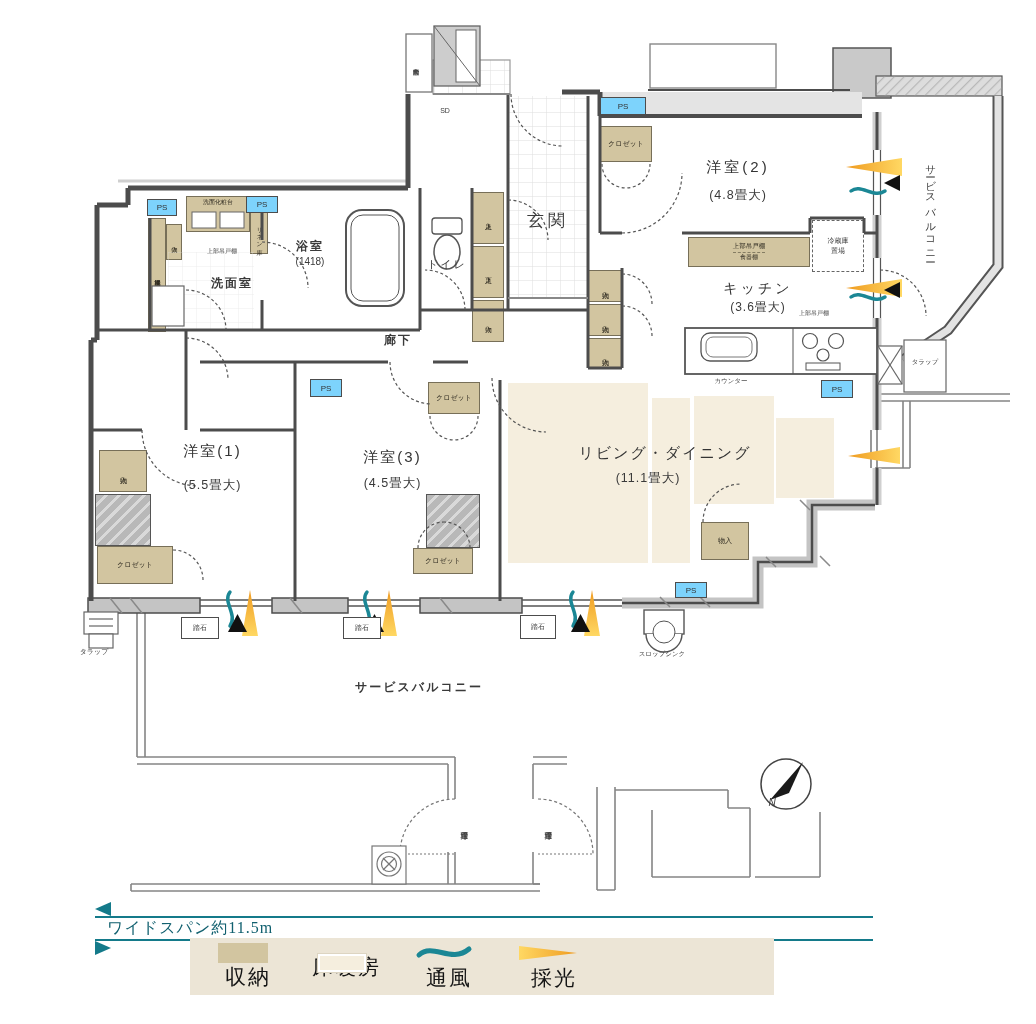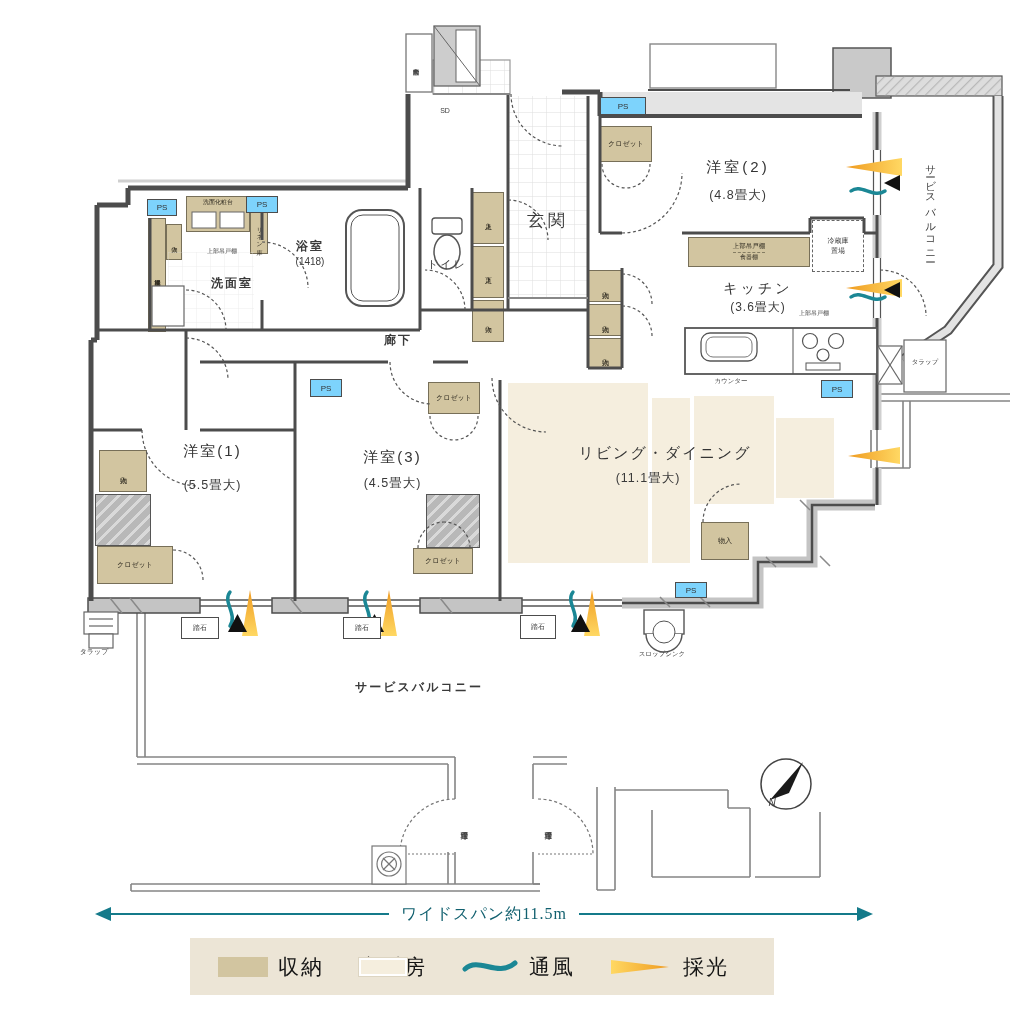--- a/index.html
+++ b/index.html
@@ -20,31 +20,31 @@
         display:flex;align-items:center;justify-content:center;color:#333;}
   .psbox{position:absolute;z-index:2;background:#7dd3fc;border:1.5px solid #4c4c4c;box-sizing:border-box;
         display:flex;align-items:center;justify-content:center;font-size:8px;color:#333;}
   .gblk{position:absolute;z-index:0;background:repeating-linear-gradient(135deg,#b8b8b8 0 6px,#d9d9d9 6px 9px);
         border:1px solid #555;box-sizing:border-box;}
   .dashedbox{position:absolute;z-index:0;background:#fff;border:1.5px dashed #666;box-sizing:border-box;
         display:flex;align-items:center;justify-content:center;}
   .heat{position:absolute;z-index:0;background:#f5eede;}
   
   #span-arrow{position:absolute;left:95px;top:902px;width:778px;height:24px;z-index:2;
-              display:flex;align-items:center;}
+              display:flex;flex-direction:column;}
   #span-arrow .line{flex:1;height:0;border-top:2.5px solid #147a8a;}
   #span-arrow .head{width:0;height:0;border-top:7px solid transparent;border-bottom:7px solid transparent;}
   #span-arrow .head.left{border-right:16px solid #147a8a;}
   #span-arrow .head.right{border-left:16px solid #147a8a;}
   #span-arrow .txt{color:#11606f;font-family:"Liberation Serif","DejaVu Serif",serif;
                    font-size:16px;letter-spacing:1px;padding:0 12px;white-space:nowrap;}
   
   #legend{position:absolute;left:190px;top:938px;width:584px;height:57px;z-index:2;background:#ece5d6;
           display:flex;align-items:center;padding:0 0 0 28px;box-sizing:border-box;}
-  #legend .item{display:flex;align-items:center;margin-right:34px;}
+  #legend .item{display:flex;align-items:center;margin-right:34px;flex-direction:column;}
   #legend .sw{width:50px;height:20px;margin-right:10px;box-sizing:border-box;}
   #legend .sw.storage{background:#d2c5a0;}
   #legend .sw.heat{background:#f5eede;border:1px solid #ddd5c2;box-shadow:inset 0 0 0 2px #fff;}
   #legend .lg-label{font-family:"Liberation Serif","DejaVu Serif",serif;font-size:21px;color:#141414;letter-spacing:2px;}
 </style>
 </head>
 <body>
 
 <div id="canvas">
 

